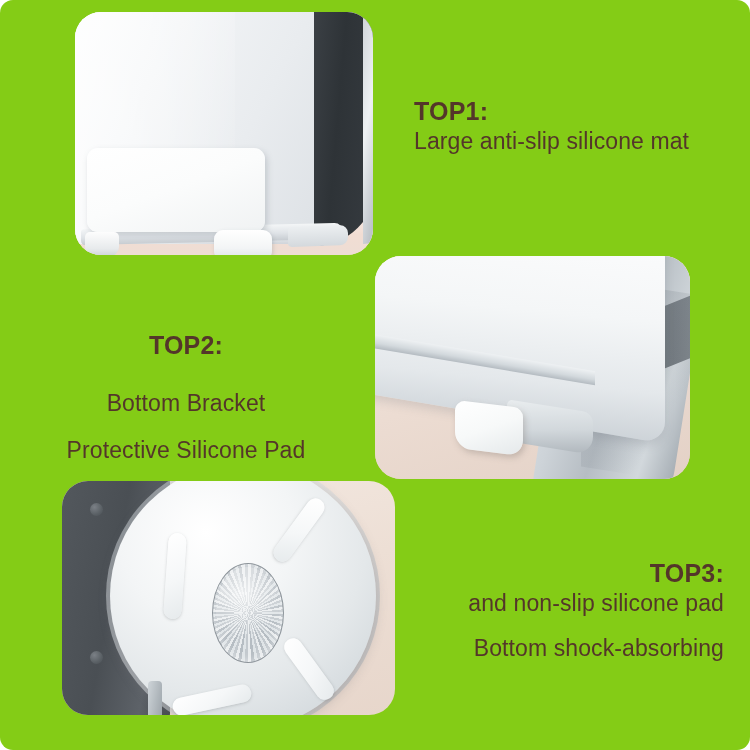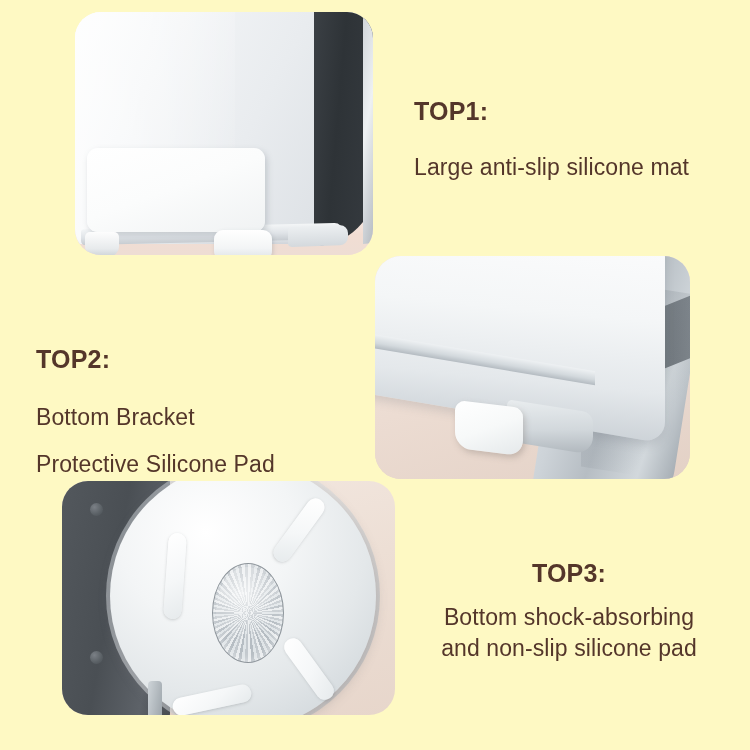--- a/index.html
+++ b/index.html
@@ -12,21 +12,22 @@
     height: 750px;
     position: relative;
     overflow: hidden;
     font-family: "Liberation Sans", sans-serif;
     -webkit-font-smoothing: antialiased;
   }
 
   .stage {
     position: absolute;
     inset: 0;
-    background: #fef9c3;
+    background: #84cc16;
+    border-radius: 13px;
   }
 
   
   .panel {
     position: absolute;
     overflow: hidden;
     border-radius: 26px;
   }
 
   
@@ -355,35 +356,35 @@
     line-height: 1.36;
     letter-spacing: .1px;
   }
 
   #text-top1 {
     left: 414px;
     top: 96px;
     width: 300px;
     text-align: left;
   }
-  #text-top1 .txt-body { margin-top: 26px; }
+  #text-top1 .txt-body { margin-top: 0; }
 
   #text-top2 {
     left: 36px;
-    top: 344px;
+    top: 330px;
     width: 300px;
-    text-align: left;
+    text-align: center;
   }
   #text-top2 .txt-body { margin-top: 28px; }
 
   #text-top3 {
     left: 414px;
     top: 558px;
     width: 310px;
-    text-align: center;
+    text-align: right;
   }
   #text-top3 .txt-body { margin-top: 14px; }
 </style>
 </head>
 <body>
 
 <div class="stage">
 
   <div class="panel" id="panel-1">
     <div id="p1-bg-warm"></div>
@@ -433,17 +434,17 @@
   </div>
 
   <div class="txt-block" id="text-top2">
     <div class="txt-head">TOP2:</div>
     <div class="txt-body">Bottom Bracket</div>
     <div class="txt-body" style="margin-top:16px">Protective Silicone Pad</div>
   </div>
 
   <div class="txt-block" id="text-top3">
     <div class="txt-head">TOP3:</div>
+    <div class="txt-body" style="margin-top:0">and non-slip silicone pad</div>
     <div class="txt-body">Bottom shock-absorbing</div>
-    <div class="txt-body" style="margin-top:0">and non-slip silicone pad</div>
   </div>
 
 </div>
 
 </body></html>

